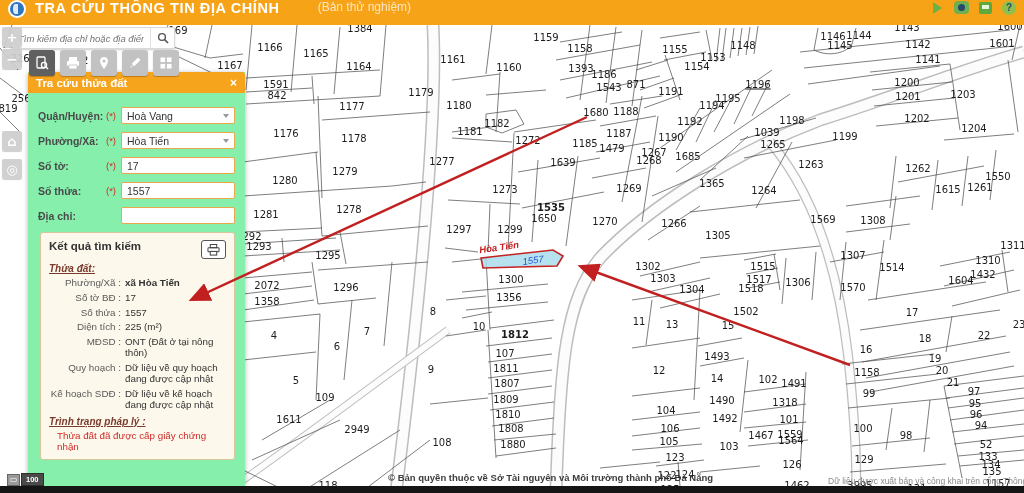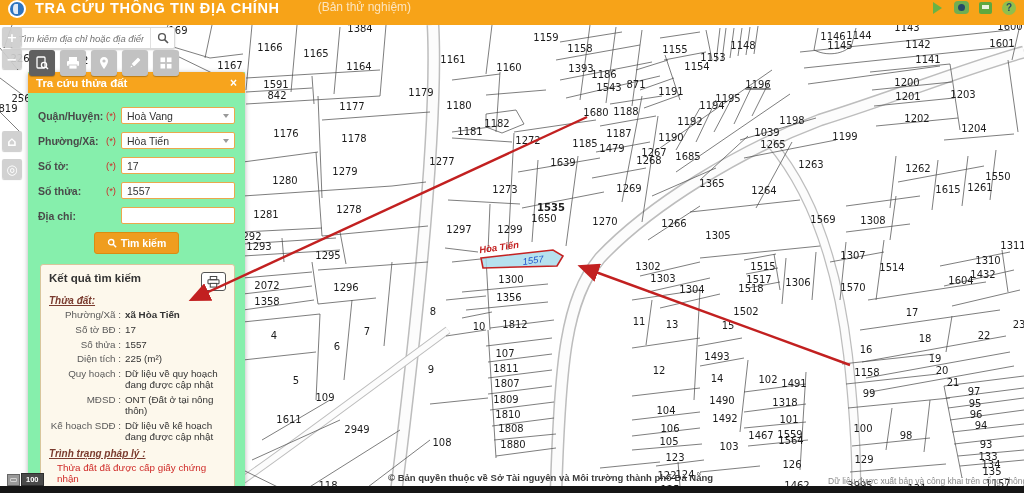--- a/index.html
+++ b/index.html
@@ -234,21 +234,21 @@
       <span class="pnum" style="left: 337px; top: 346px;">6</span>
       <span class="pnum" style="left: 296px; top: 380px;">5</span>
       <span class="pnum" style="left: 325px; top: 397px;">109</span>
       <span class="pnum" style="left: 289px; top: 419px;">1611</span>
       <span class="pnum" style="left: 357px; top: 429px;">2949</span>
       <span class="pnum" style="left: 433px; top: 311px;">8</span>
       <span class="pnum" style="left: 431px; top: 369px;">9</span>
       <span class="pnum" style="left: 479px; top: 326px;">10</span>
       <span class="pnum" style="left: 511px; top: 279px;">1300</span>
       <span class="pnum" style="left: 509px; top: 297px;">1356</span>
-      <span class="pnum" style="left: 515px; top: 324px;">1812</span>
+      <span class="pnum" style="left: 515px; top: 334px; font-weight: bold;">1812</span>
       <span class="pnum" style="left: 505px; top: 353px;">107</span>
       <span class="pnum" style="left: 506px; top: 368px;">1811</span>
       <span class="pnum" style="left: 507px; top: 383px;">1807</span>
       <span class="pnum" style="left: 506px; top: 399px;">1809</span>
       <span class="pnum" style="left: 508px; top: 414px;">1810</span>
       <span class="pnum" style="left: 511px; top: 428px;">1808</span>
       <span class="pnum" style="left: 513px; top: 444px;">1880</span>
       <span class="pnum" style="left: 442px; top: 442px;">108</span>
       <span class="pnum" style="left: 328px; top: 485px;">118</span>
       <span class="pnum" style="left: 648px; top: 266px;">1302</span>
@@ -297,21 +297,21 @@
       <span class="pnum" style="left: 984px; top: 335px;">22</span>
       <span class="pnum" style="left: 1019px; top: 324px;">23</span>
       <span class="pnum" style="left: 867px; top: 372px;">1158</span>
       <span class="pnum" style="left: 869px; top: 393px;">99</span>
       <span class="pnum" style="left: 974px; top: 391px;">97</span>
       <span class="pnum" style="left: 975px; top: 403px;">95</span>
       <span class="pnum" style="left: 976px; top: 414px;">96</span>
       <span class="pnum" style="left: 981px; top: 425px;">94</span>
       <span class="pnum" style="left: 863px; top: 428px;">100</span>
       <span class="pnum" style="left: 906px; top: 435px;">98</span>
-      <span class="pnum" style="left: 986px; top: 444px;">93</span>
+      <span class="pnum" style="left: 986px; top: 444px;">52</span>
       <span class="pnum" style="left: 988px; top: 456px;">133</span>
       <span class="pnum" style="left: 991px; top: 464px;">134</span>
       <span class="pnum" style="left: 992px; top: 471px;">135</span>
       <span class="pnum" style="left: 864px; top: 459px;">129</span>
       <span class="pnum" style="left: 998px; top: 483px;">1157</span>
       <span class="pnum" style="left: 917px; top: 488px;">131</span>
       <span class="pnum" style="left: 797px; top: 485px;">1462</span>
       <span class="pnum" style="left: 860px; top: 485px;">3995</span>
     </div>
 
@@ -420,29 +420,20 @@
           <span class="freq">(*)</span>
           <input class="finput" type="text" value="1557" style="">
         </div>
         <div class="frow">
           <span class="flabel">Địa chỉ:</span>
           <span class="freq"></span>
           <input class="finput" type="text" style="">
         </div>
       </div>
     <div class="pform" style="padding-top:0">
-      <div class="btnrow">
-        <span class="gobtn">
-          <svg width="10" height="10" viewBox="0 0 12 12">
-            <circle cx="5" cy="5" r="3.2" fill="none" stroke="#fff" stroke-width="1.6"></circle>
-            <line x1="7.5" y1="7.5" x2="11" y2="11" stroke="#fff" stroke-width="1.8"></line>
-          </svg>
-          <span>Tìm kiếm</span>
-        </span>
-      </div>
     </div>
     <div class="results">
       <div class="rhead">
         <span class="rtitle">Kết quả tìm kiếm</span>
         <span class="printbtn">
           <svg width="13" height="12" viewBox="0 0 14 13">
             <rect x="3.5" y="0.5" width="7" height="3.5" fill="none" stroke="#444" stroke-width="1.1"></rect>
             <rect x="1" y="4" width="12" height="4.5" rx=".8" fill="none" stroke="#444" stroke-width="1.1"></rect>
             <rect x="3.5" y="8" width="7" height="4" fill="#fff" stroke="#444" stroke-width="1.1"></rect>
           </svg>
@@ -460,26 +451,26 @@
           </div>
           <div class="rrow">
             <span class="rlabel">Số thửa :</span>
             <span class="rvalue">1557</span>
           </div>
           <div class="rrow">
             <span class="rlabel">Diện tích :</span>
             <span class="rvalue">225 (m²)</span>
           </div>
           <div class="rrow">
+            <span class="rlabel">MĐSD :</span>
+            <span class="rvalue">ONT (Đất ở tại nông thôn)</span>
+          </div>
+          <div class="rrow">
             <span class="rlabel">Quy hoạch :</span>
             <span class="rvalue">Dữ liệu về quy hoạch đang được cập nhật</span>
-          </div>
-          <div class="rrow">
-            <span class="rlabel">MĐSD :</span>
-            <span class="rvalue">ONT (Đất ở tại nông thôn)</span>
           </div>
           <div class="rrow">
             <span class="rlabel">Kế hoạch SDĐ :</span>
             <span class="rvalue">Dữ liệu về kế hoạch đang được cập nhật</span>
           </div>
         </div>
       <div class="rsection" style="margin-top:5px">Trình trạng pháp lý :</div>
       <div class="rlegal">Thửa đất đã được cấp giấy chứng nhận</div>
     </div>
   </div>

